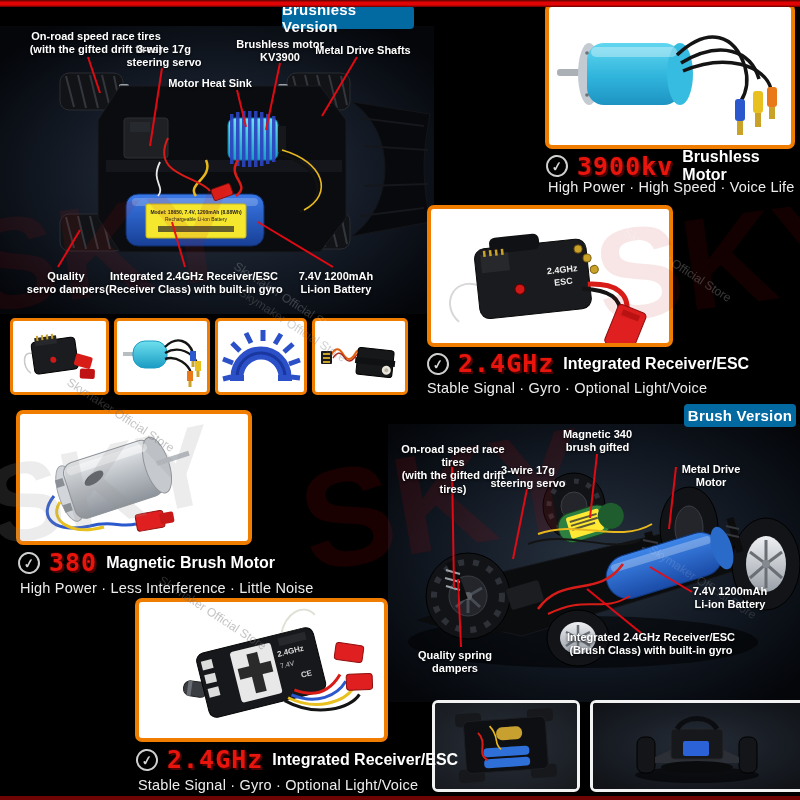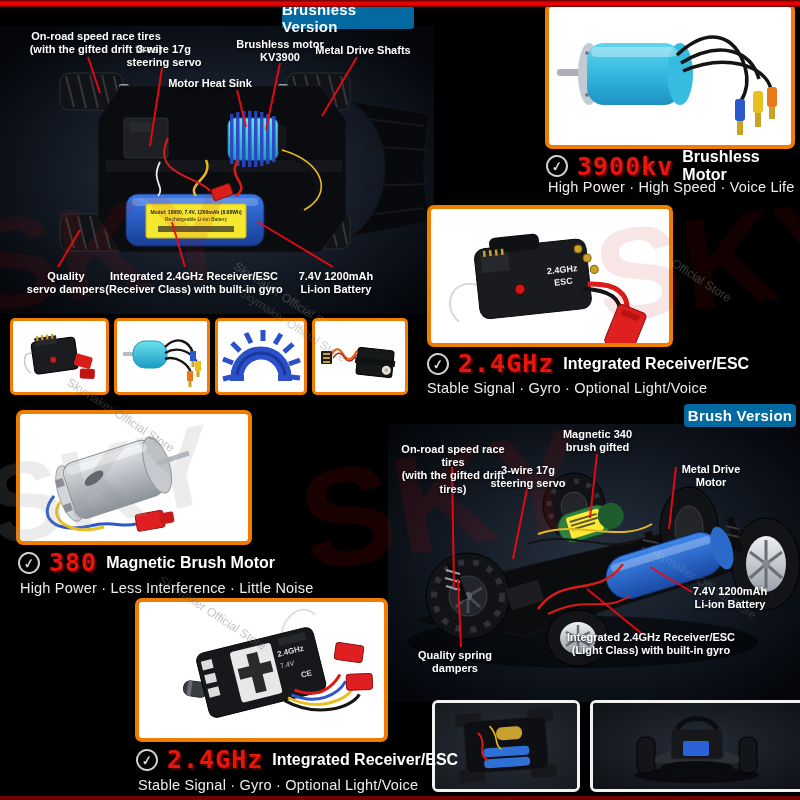--- a/index.html
+++ b/index.html
@@ -464,21 +464,21 @@
   <div class="lbl" style="left:675px;top:447px;width:72px;margin-top:16px;">
     <span>Metal Drive</span>
       <span>Motor</span>
     </div>
   <div class="lbl" style="left:686px;top:585px;width:88px;">
     <span>7.4V 1200mAh</span>
       <span>Li-ion Battery</span>
     </div>
   <div class="lbl" style="left:552px;top:631px;width:198px;">
     <span>Integrated 2.4GHz Receiver/ESC</span>
-      <span>(Light Class) with built-in gyro</span>
+      <span>(Brush Class) with built-in gyro</span>
     </div>
   <div class="lbl" style="left:414px;top:649px;width:82px;">
     <span>Quality spring</span>
       <span>dampers</span>
     </div>
 
   <div class="thumb-dark" style="left:432px;top:700px;width:142px;height:86px;">
     <svg viewBox="0 0 142 86" width="142" height="86">
       <rect width="142" height="86" fill="#2d3036"></rect>
       <rect width="142" height="86" fill="url(#gBg2)" opacity=".5"></rect>

